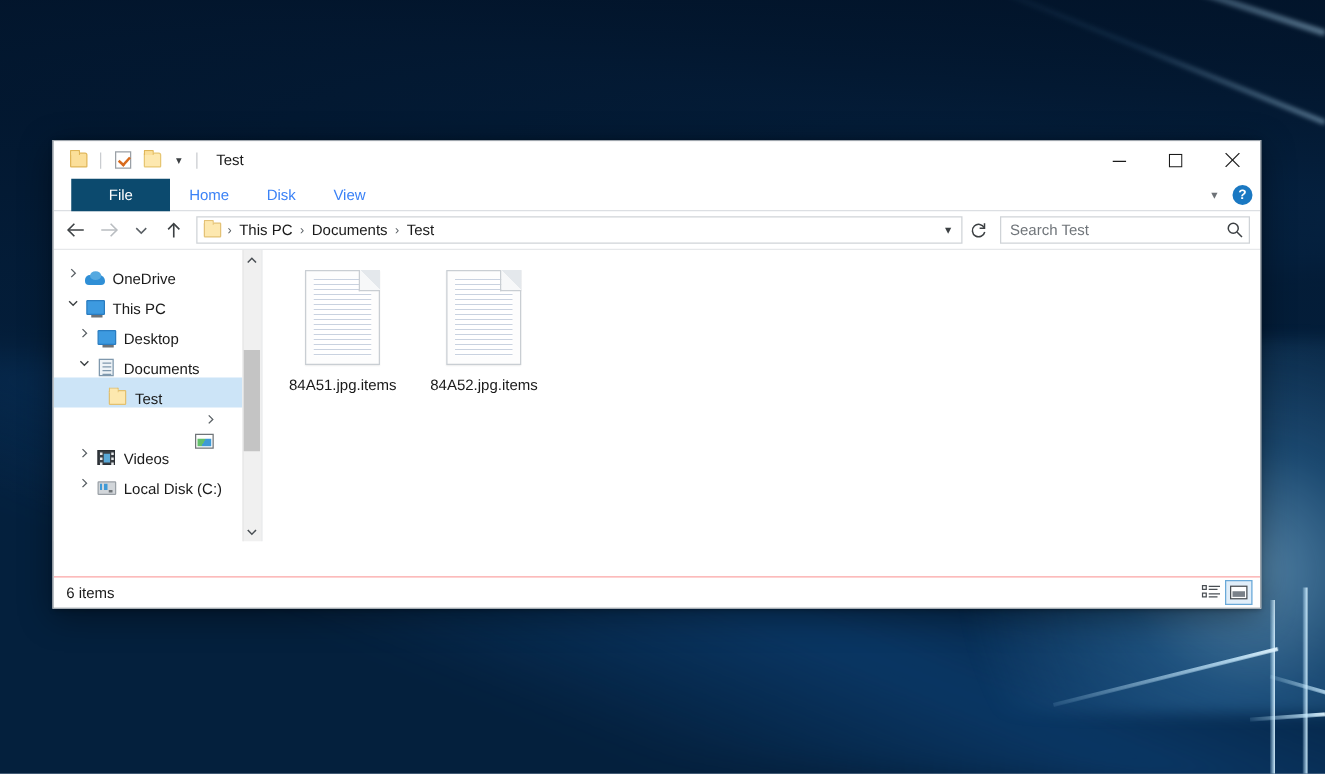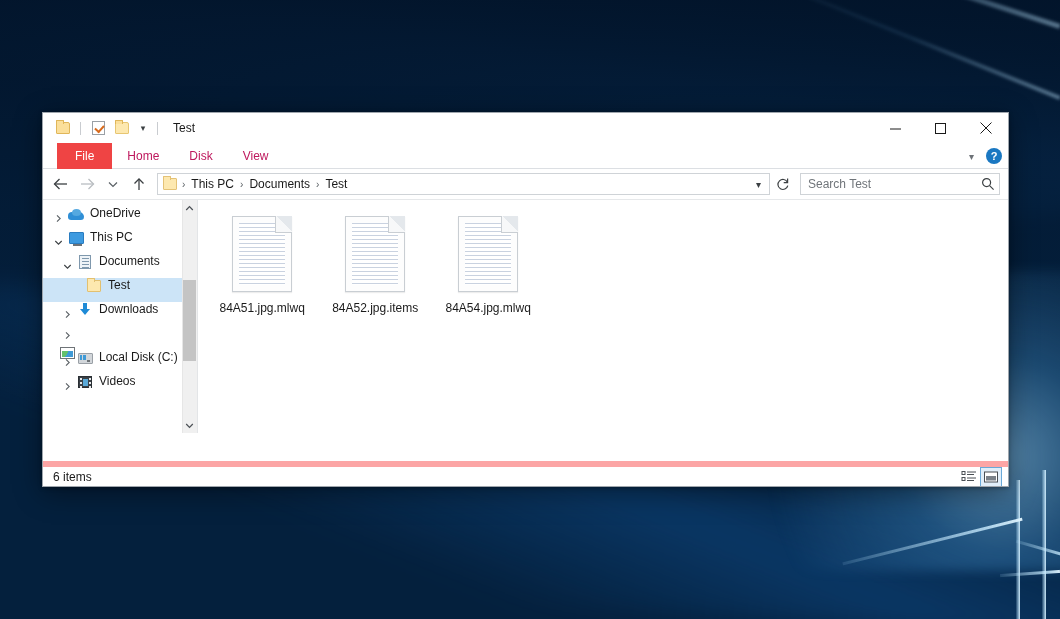--- a/index.html
+++ b/index.html
@@ -127,27 +127,27 @@
   .win-btn svg { display: block; }
 
   
   .ribbon {
     height: 26px; flex: 0 0 26px;
     background: #ffffff;
     border-bottom: 1px solid #dcdfe3;
     display: flex; align-items: stretch; position: relative;
   }
   .tab {
-    font-size: 12px; color: #be185d;
+    font-size: 12px; color: #3b82f6;
     display: flex; align-items: center;
     padding: 0 15px; height: 26px; white-space: nowrap;
   }
   .tab.file {
-    background: #ef4444; color: #ffffff;
-    padding: 0 18px; margin-left: 14px;
+    background: #0c4a6e; color: #ffffff;
+    padding: 0 30px; margin-left: 14px;
   }
   .ribbon-right { position: absolute; right: 6px; top: 0; height: 26px; display: flex; align-items: center; gap: 8px; }
   .ribbon-caret { font-size: 10px; color: #6d7277; padding: 0 4px; }
   .help-icon {
     width: 16px; height: 16px; border-radius: 50%;
     background: #1a78c2;
     color: #ffffff; font-size: 11px; font-weight: bold;
     display: flex; align-items: center; justify-content: center;
     line-height: 1;
   }
@@ -204,23 +204,23 @@
   
   .navpane {
     flex: 0 0 148px;
     background: #ffffff;
     display: flex; min-height: 0;
     border-right: 1px solid #e3e5e7;
     position: relative;
   }
   .navtree { flex: 1 1 auto; padding-top: 6px; overflow: hidden; }
   .nav-item {
-    height: 24px; display: flex; align-items: flex-start;
+    height: 24px; display: flex; align-items: flex-end;
     font-size: 12px; color: #1a1a1a; white-space: nowrap;
-    padding-right: 4px;
+    padding-right: 16px;
   }
   .nav-item.selected { background: #cce4f7; }
   .chev {
     flex: 0 0 18px; width: 18px; height: 24px;
     display: flex; align-items: center; justify-content: center;
   }
   .chev svg { display: block; }
   .nav-icon {
     flex: 0 0 18px; width: 18px; height: 16px;
     display: flex; align-items: center; justify-content: center;
@@ -381,21 +381,21 @@
   }
   .file-name {
     margin-top: 9px;
     font-size: 12px; color: #1a1a1a;
     text-align: center; white-space: nowrap;
   }
 
   
   .statusbar {
     height: 25px; flex: 0 0 25px;
-    border-top: 6px solid #fca5a5;
+    border-top: 1px solid #fca5a5;
     background: #ffffff;
     display: flex; align-items: center;
     padding: 0 6px 0 10px;
     margin-top: 28px;
   }
   .status-text { font-size: 12px; color: #1a1a1a; }
   .status-spacer { flex: 1 1 auto; }
   .view-btn {
     width: 22px; height: 20px;
     display: flex; align-items: center; justify-content: center;
@@ -545,89 +545,89 @@
               <svg width="9" height="9" viewBox="0 0 9 9">
                   <path d="M1.3 3 L4.5 6.2 L7.7 3" fill="none" stroke="#3c4043" stroke-width="1.1"></path>
                 </svg>
             </span>
             <span class="nav-icon">
                 <span class="ic-pc"></span>
               </span>
             <span class="nav-label">This PC</span>
           </div>
 
+          <div class="nav-item" style="padding-left:15px;">
+            <span class="chev">
+              <svg width="9" height="9" viewBox="0 0 9 9">
+                  <path d="M3 1.3 L6.2 4.5 L3 7.7" fill="none" stroke="#5a6065" stroke-width="1.1"></path>
+                </svg>
+            </span>
+            <span class="nav-icon">
+                <span class="ic-pc"></span>
+              </span>
+            <span class="nav-label">Desktop</span>
+          </div>
 
           <div class="nav-item" style="padding-left:15px;">
             <span class="chev">
               <svg width="9" height="9" viewBox="0 0 9 9">
                   <path d="M1.3 3 L4.5 6.2 L7.7 3" fill="none" stroke="#3c4043" stroke-width="1.1"></path>
                 </svg>
             </span>
             <span class="nav-icon">
                 <span class="ic-docs"></span>
               </span>
             <span class="nav-label">Documents</span>
           </div>
 
           <div class="nav-item selected" style="padding-left:42px;">
             <span class="nav-icon">
                 <span class="ic-folder"></span>
               </span>
             <span class="nav-label">Test</span>
           </div>
 
+
+
+          <div class="nav-item" style="padding-left:15px;flex-direction:column;">
+            <span class="chev">
+              <svg width="9" height="9" viewBox="0 0 9 9">
+                  <path d="M3 1.3 L6.2 4.5 L3 7.7" fill="none" stroke="#5a6065" stroke-width="1.1"></path>
+                </svg>
+            </span>
+            <span class="nav-icon">
+                <span class="ic-pictures"></span>
+              </span>
+            <span class="nav-label">Pictures</span>
+          </div>
+
           <div class="nav-item" style="padding-left:15px;">
             <span class="chev">
               <svg width="9" height="9" viewBox="0 0 9 9">
                   <path d="M3 1.3 L6.2 4.5 L3 7.7" fill="none" stroke="#5a6065" stroke-width="1.1"></path>
                 </svg>
             </span>
             <span class="nav-icon">
-                <span class="ic-download"></span>
-              </span>
-            <span class="nav-label">Downloads</span>
-          </div>
-
-
-          <div class="nav-item" style="padding-left:15px;flex-direction:column;">
-            <span class="chev">
-              <svg width="9" height="9" viewBox="0 0 9 9">
-                  <path d="M3 1.3 L6.2 4.5 L3 7.7" fill="none" stroke="#5a6065" stroke-width="1.1"></path>
-                </svg>
-            </span>
-            <span class="nav-icon">
-                <span class="ic-pictures"></span>
-              </span>
-            <span class="nav-label">Pictures</span>
+                <span class="ic-videos"></span>
+              </span>
+            <span class="nav-label">Videos</span>
           </div>
 
           <div class="nav-item" style="padding-left:15px;">
             <span class="chev">
               <svg width="9" height="9" viewBox="0 0 9 9">
                   <path d="M3 1.3 L6.2 4.5 L3 7.7" fill="none" stroke="#5a6065" stroke-width="1.1"></path>
                 </svg>
             </span>
             <span class="nav-icon">
                 <span class="ic-drive"></span>
               </span>
             <span class="nav-label">Local Disk (C:)</span>
           </div>
 
-          <div class="nav-item" style="padding-left:15px;">
-            <span class="chev">
-              <svg width="9" height="9" viewBox="0 0 9 9">
-                  <path d="M3 1.3 L6.2 4.5 L3 7.7" fill="none" stroke="#5a6065" stroke-width="1.1"></path>
-                </svg>
-            </span>
-            <span class="nav-icon">
-                <span class="ic-videos"></span>
-              </span>
-            <span class="nav-label">Videos</span>
-          </div>
-
         </div>
 
         <div class="nav-scroll">
           <div class="sb-arrow">
             <svg width="9" height="7" viewBox="0 0 9 7">
                 <path d="M1.2 5 L4.5 1.6 L7.8 5" fill="none" stroke="#4a4f54" stroke-width="1.2"></path>
               </svg>
           </div>
           <div class="sb-track">
             <div class="sb-thumb" style="top:32%; height:40%;"></div>
@@ -642,41 +642,33 @@
 
       <div class="content">
 
 
         <div class="file-tile">
           <div class="doc-icon">
             <div class="lines"></div>
               <div class="fold-mask"></div>
               <div class="fold"></div>
           </div>
-          <div class="file-name">84A51.jpg.mlwq</div>
+          <div class="file-name">84A51.jpg.items</div>
         </div>
 
         <div class="file-tile">
           <div class="doc-icon">
             <div class="lines"></div>
               <div class="fold-mask"></div>
               <div class="fold"></div>
           </div>
           <div class="file-name">84A52.jpg.items</div>
         </div>
 
 
-        <div class="file-tile">
-          <div class="doc-icon">
-            <div class="lines"></div>
-              <div class="fold-mask"></div>
-              <div class="fold"></div>
-          </div>
-          <div class="file-name">84A54.jpg.mlwq</div>
-        </div>
 
 
       </div>
     </div>
 
     <div class="statusbar">
       <div class="status-text">6 items</div>
       <div class="status-spacer"></div>
       <div class="view-btn">
         <svg width="16" height="14" viewBox="0 0 16 14">

